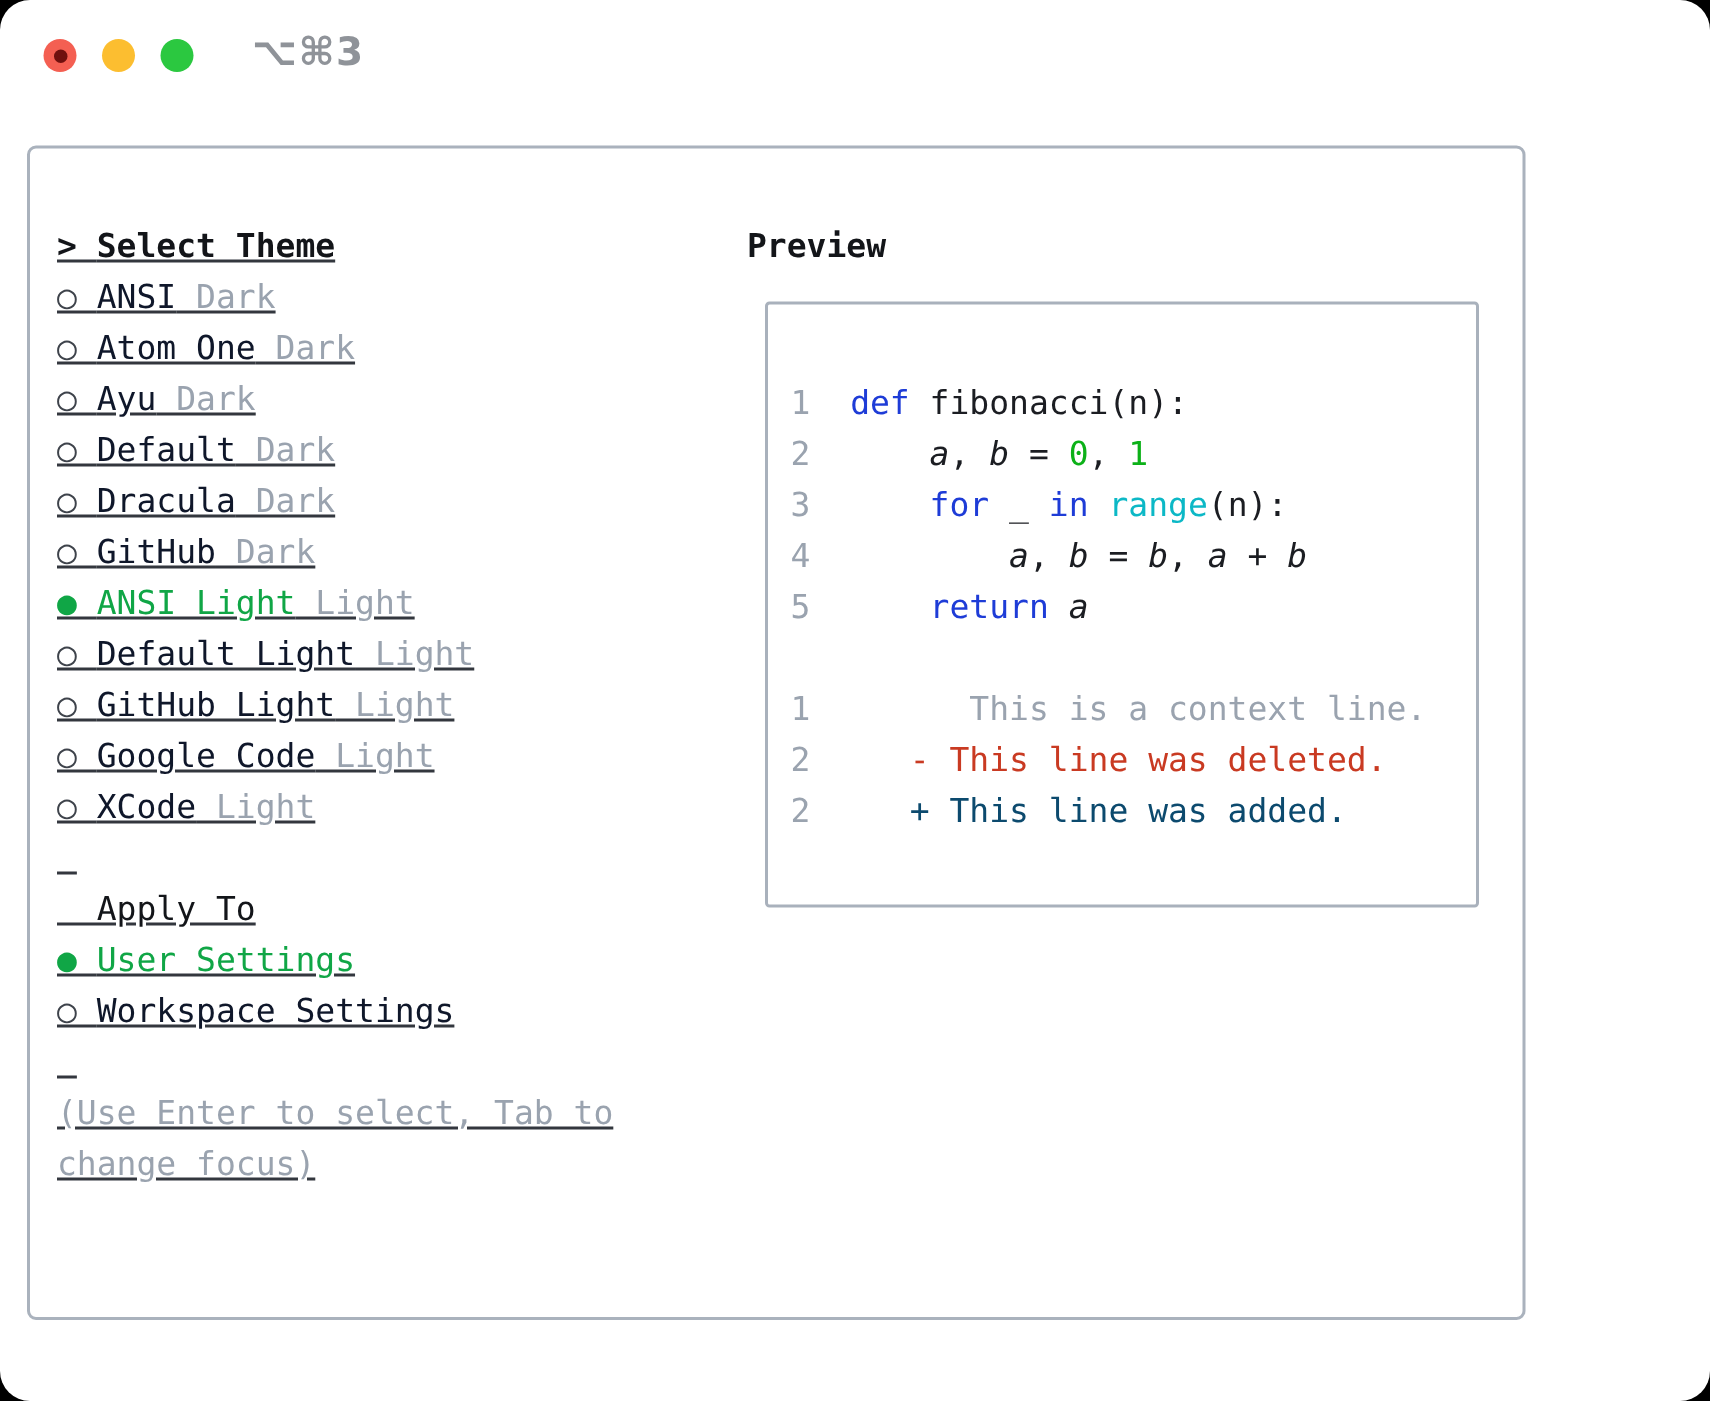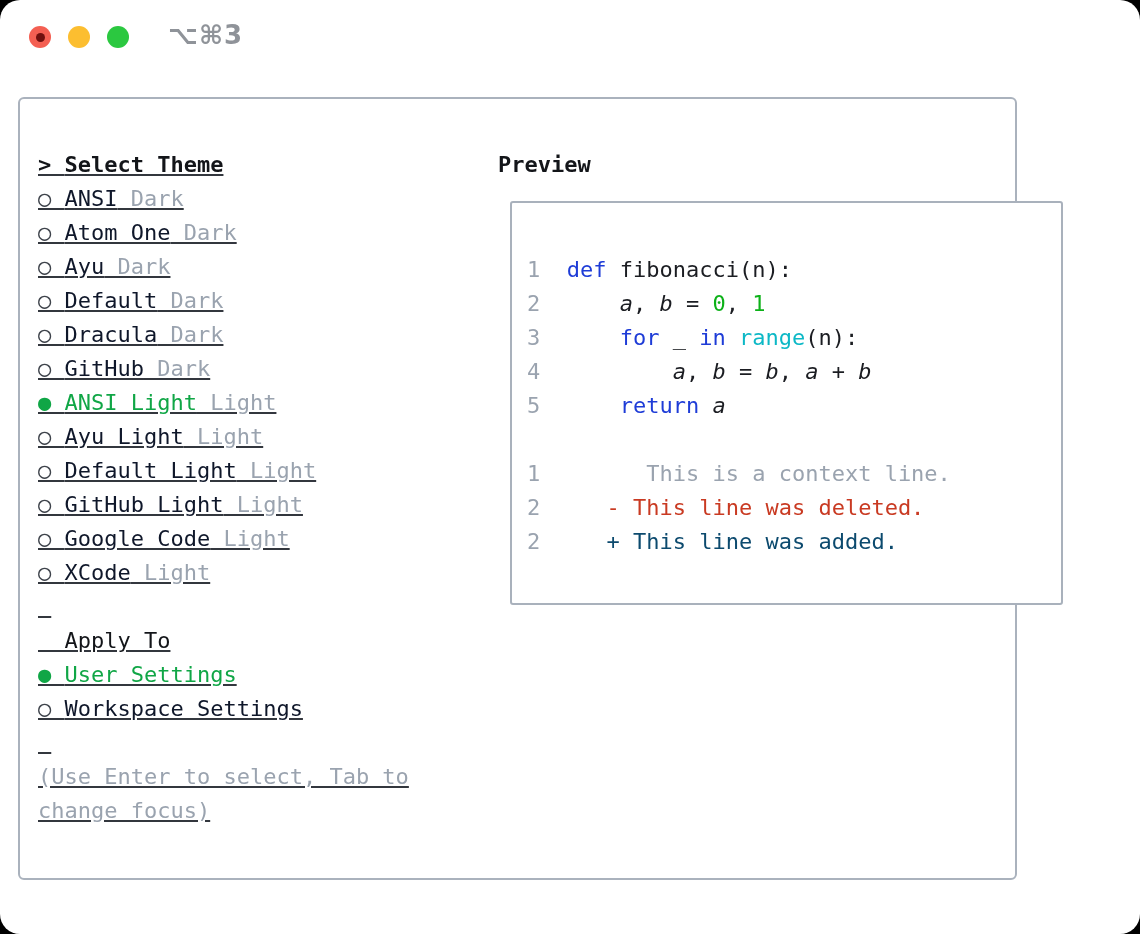--- a/index.html
+++ b/index.html
@@ -30,21 +30,21 @@
   .sel{color:#10a646;}
   .radio{color:#3e434b;}
   .radio-sel{color:#10a646;}
   .name{color:#0f172a;}
   .apply-hdr{color:#131519;}
   .help{white-space:normal;width:432px;color:#9aa3af;margin-top:0;}
 
   
   .preview-title{position:absolute;left:498px;top:148px;font-size:22px;line-height:34px;
                  font-weight:700;color:#131519;}
-  .preview-box{position:absolute;left:510px;top:201px;width:553px;height:404px;
+  .preview-box{position:absolute;left:510px;top:201px;width:476px;height:404px;
                box-sizing:border-box;border:2px solid #a9b1bc;border-radius:3px;background:#fff;}
   .codeblock{padding:50px 0 0 15px;font-size:22px;line-height:34px;color:#1b1d22;}
   .diffblock{margin-top:34px;}
   .c-ln{color:#9aa3af;}
   .c-fg{color:#1b1d22;}
   .c-kw{color:#1e3cd7;}
   .c-num{color:#0cb118;}
   .c-bi{color:#0cb8c6;}
   .c-ctx{color:#9aa3af;}
   .c-del{color:#c93a22;}
@@ -69,21 +69,20 @@
     <div class="left-col">
       <div id="theme-rows">
           <div class="mono-row"><span class="hdr">&gt; </span><span class="hdr">Select Theme</span></div>
           <div class="mono-row"><span class="radio">○ </span><span class="name">ANSI</span><span class="muted"> Dark</span></div>
           <div class="mono-row"><span class="radio">○ </span><span class="name">Atom One</span><span class="muted"> Dark</span></div>
           <div class="mono-row"><span class="radio">○ </span><span class="name">Ayu</span><span class="muted"> Dark</span></div>
           <div class="mono-row"><span class="radio">○ </span><span class="name">Default</span><span class="muted"> Dark</span></div>
           <div class="mono-row"><span class="radio">○ </span><span class="name">Dracula</span><span class="muted"> Dark</span></div>
           <div class="mono-row"><span class="radio">○ </span><span class="name">GitHub</span><span class="muted"> Dark</span></div>
           <div class="mono-row"><span class="radio-sel">● </span><span class="sel">ANSI Light</span><span class="muted"> Light</span></div>
-          <div class="mono-row"><span class="radio">○ </span><span class="name">Ayu Light</span><span class="muted"> Light</span></div>
           <div class="mono-row"><span class="radio">○ </span><span class="name">Default Light</span><span class="muted"> Light</span></div>
           <div class="mono-row"><span class="radio">○ </span><span class="name">GitHub Light</span><span class="muted"> Light</span></div>
           <div class="mono-row"><span class="radio">○ </span><span class="name">Google Code</span><span class="muted"> Light</span></div>
           <div class="mono-row"><span class="radio">○ </span><span class="name">XCode</span><span class="muted"> Light</span></div>
         </div>
       <div class="mono-row"> </div>
       <div id="apply-rows">
           <div class="mono-row"><span class="apply-hdr">  Apply To</span></div>
           <div class="mono-row"><span class="radio-sel">● </span><span class="sel">User Settings</span></div>
           <div class="mono-row"><span class="radio">○ </span><span class="name">Workspace Settings</span></div>

